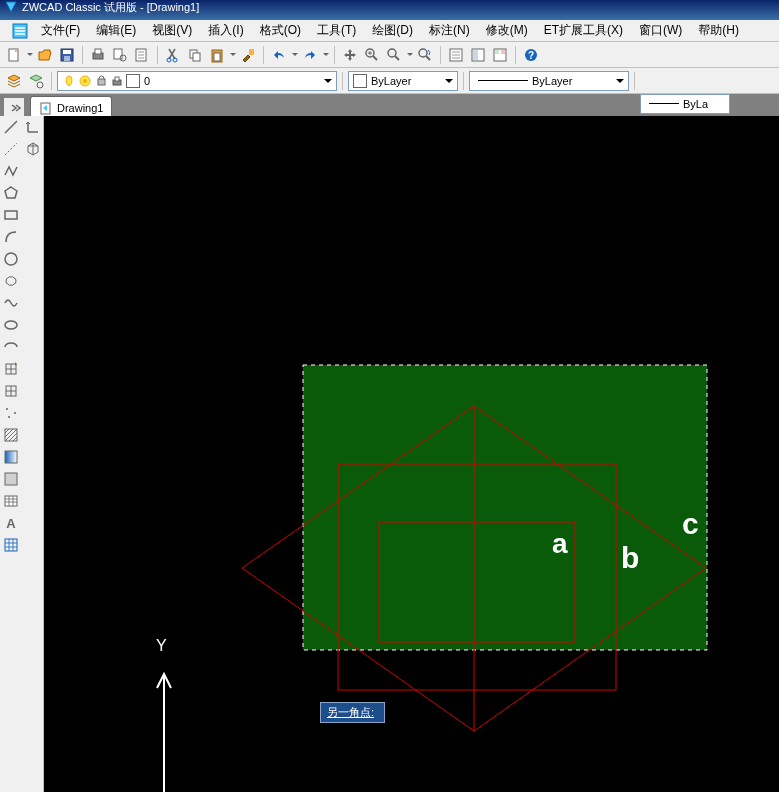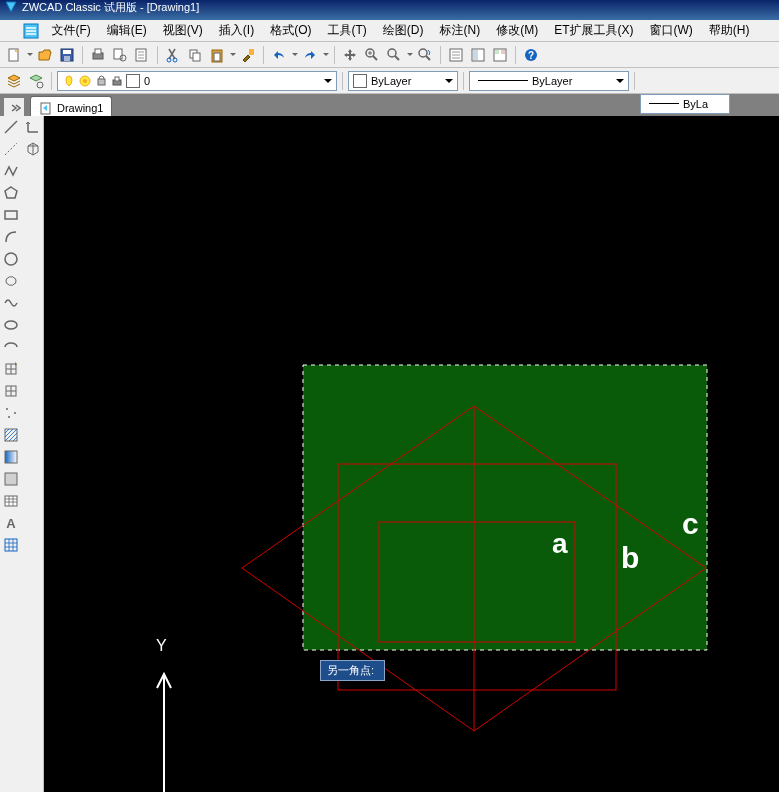--- a/index.html
+++ b/index.html
@@ -25,21 +25,20 @@
       width: 14px; height: 14px; margin-right: 4px;
       display: inline-flex; align-items: center; justify-content: center;
     }
     .menubar {
       background: #f0f0f0;
       height: 22px;
       display: flex;
       align-items: center;
       padding: 0 11px;
       border-bottom: 1px solid #c0c0c0;
-      justify-content: center;
     }
     .menu-icon-left {
       width: 18px; height: 18px; margin-right: 4px;
     }
     .menu-item {
       padding: 2px 8px;
       cursor: pointer;
     }
     .toolbar-row {
       background: #f0f0f0;
@@ -552,16 +551,16 @@
       <text x="638" y="418" font-size="30">c</text>
     </g>
 
     <g stroke="#fff" stroke-width="2" fill="none">
       <path d="M120 560 L120 680"></path>
       <path d="M113 572 L120 558 L127 572"></path>
       <text x="112" y="535" fill="#fff" font-size="16" stroke="none">Y</text>
     </g>
   </svg>
   
-  <div class="prompt-box" style="left:276px; top:544px;">
+  <div class="prompt-box" style="left:276px; top:586px;text-decoration:underline;">
     <span>另一角点:</span>
   </div>
 </div>
 
 </body></html>

